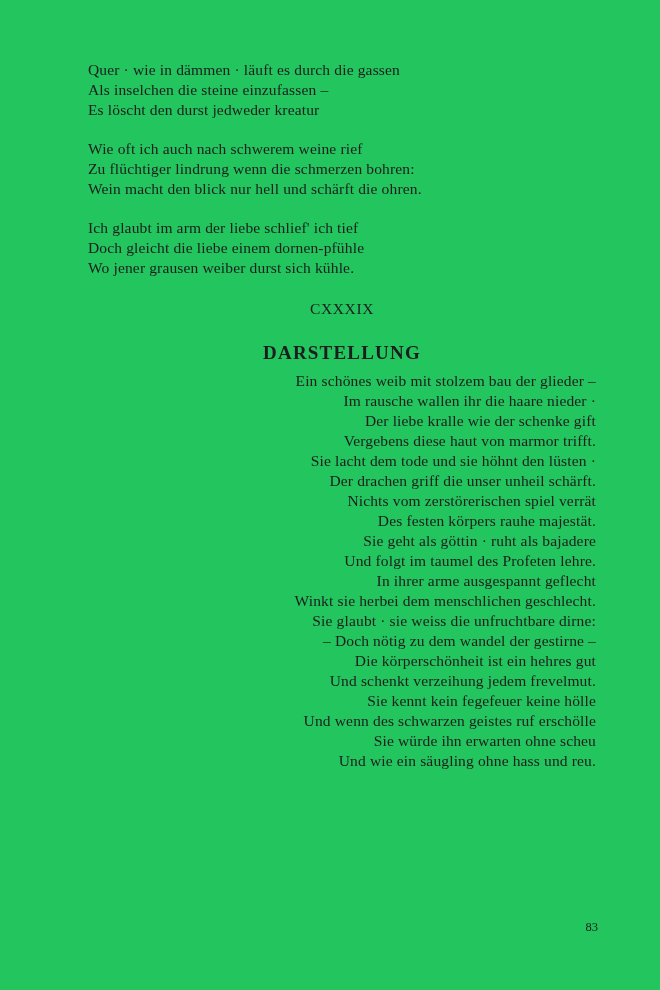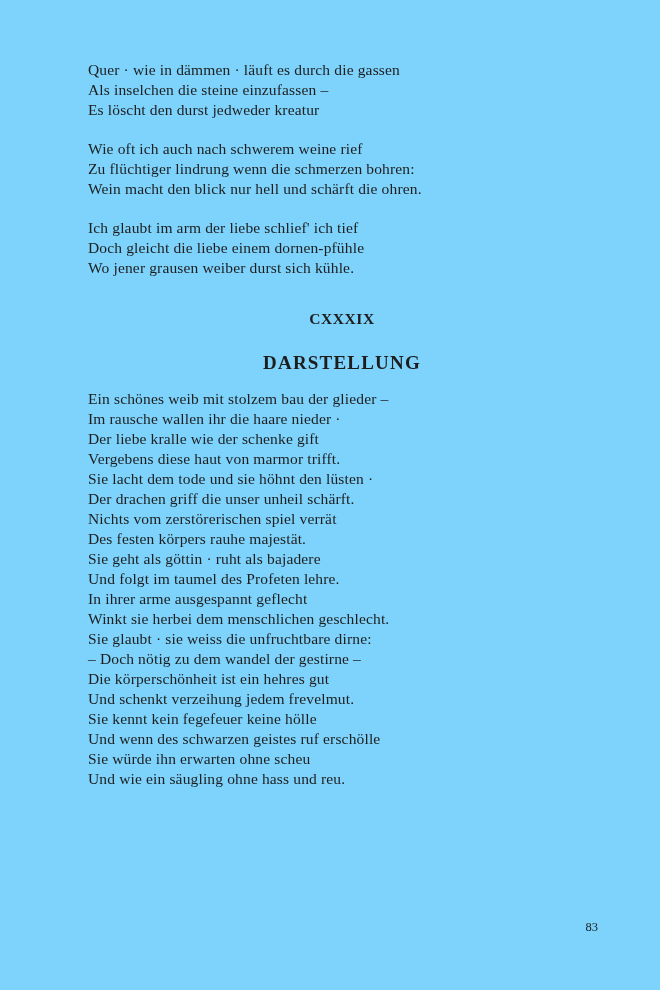--- a/index.html
+++ b/index.html
@@ -5,21 +5,21 @@
   html, body {
     margin: 0;
     padding: 0;
     background: #e9e9e9;
   }
   .page {
     position: relative;
     width: 660px;
     height: 990px;
     margin: 0 auto;
-    background: #7dd3fc;
+    background: #22c55e;
     font-family: "Liberation Serif", "DejaVu Serif", serif;
     color: #1d1d1d;
     box-shadow: 0 0 4px rgba(0,0,0,0.25);
     overflow: hidden;
   }
   .content {
     position: absolute;
     left: 88px;
     top: 60px;
     width: 508px;
@@ -27,37 +27,38 @@
   .line {
     font-size: 15.5px;
     line-height: 20px;
     letter-spacing: 0.15px;
     white-space: nowrap;
   }
   .stanza {
     margin-bottom: 19px;
   }
   .section-number {
-    margin-top: 31px;
+    margin-top: 21px;
     text-align: center;
-    font-weight: bold;
+    font-weight: normal;
     font-size: 15.5px;
     line-height: 20px;
     letter-spacing: 0.6px;
   }
   .poem-title {
     margin-top: 24px;
     text-align: center;
     font-weight: bold;
     font-size: 19px;
     line-height: 20px;
     letter-spacing: 1.2px;
   }
   .poem {
-    margin-top: 16px;
+    margin-top: 8px;
+    text-align: right;
   }
   .page-number {
     position: absolute;
     top: 920px;
     right: 62px;
     font-size: 12.5px;
     line-height: 14px;
     color: #1d1d1d;
   }
 </style>

